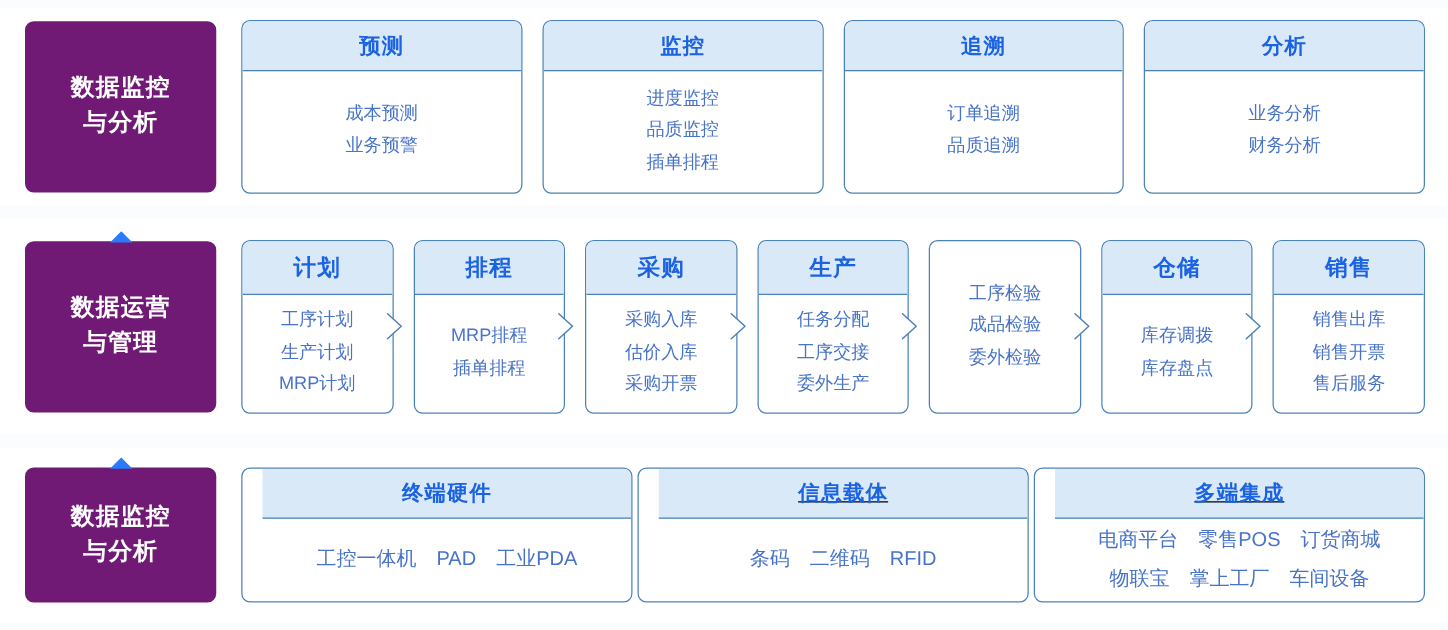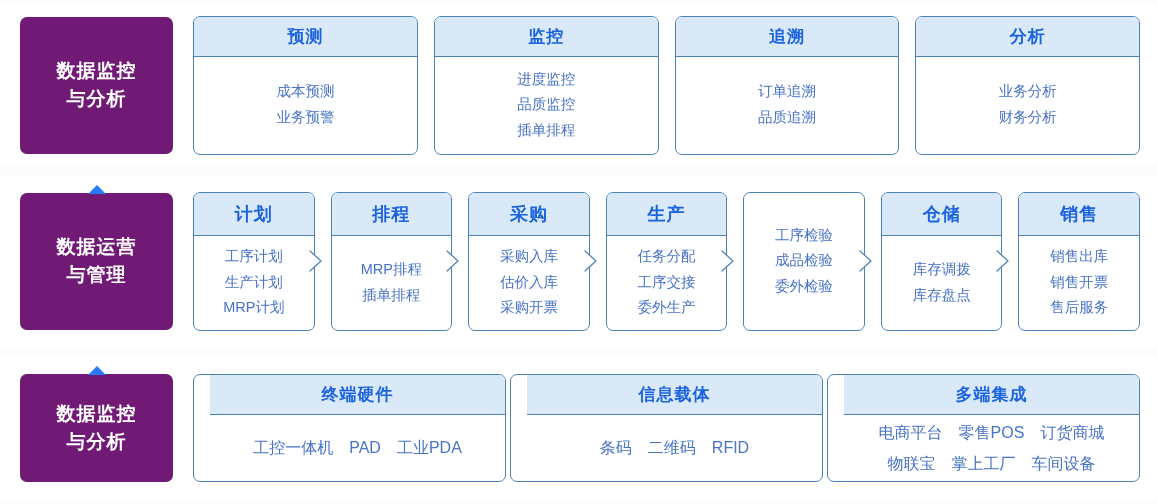--- a/index.html
+++ b/index.html
@@ -143,21 +143,21 @@
     width: 14px;
     height: 22px;
     pointer-events: none;
     z-index: 3;
   }
   .chev svg { display: block; }
 
   
   .band-1 .card-wrap + .card-wrap { margin-left: 16px; }
   .band-2 .card-wrap + .card-wrap { margin-left: 16px; }
-  .band-3 .card-wrap + .card-wrap { margin-left: 4px; }
+  .band-3 .card-wrap + .card-wrap { margin-left: 4px; text-decoration: underline; }
 </style>
 </head>
 <body>
 
 <div id="root">
     <div class="band band-1">
       <div class="label-block no-notch">
         <div>数据监控</div>
         <div>与分析</div>
       </div>

